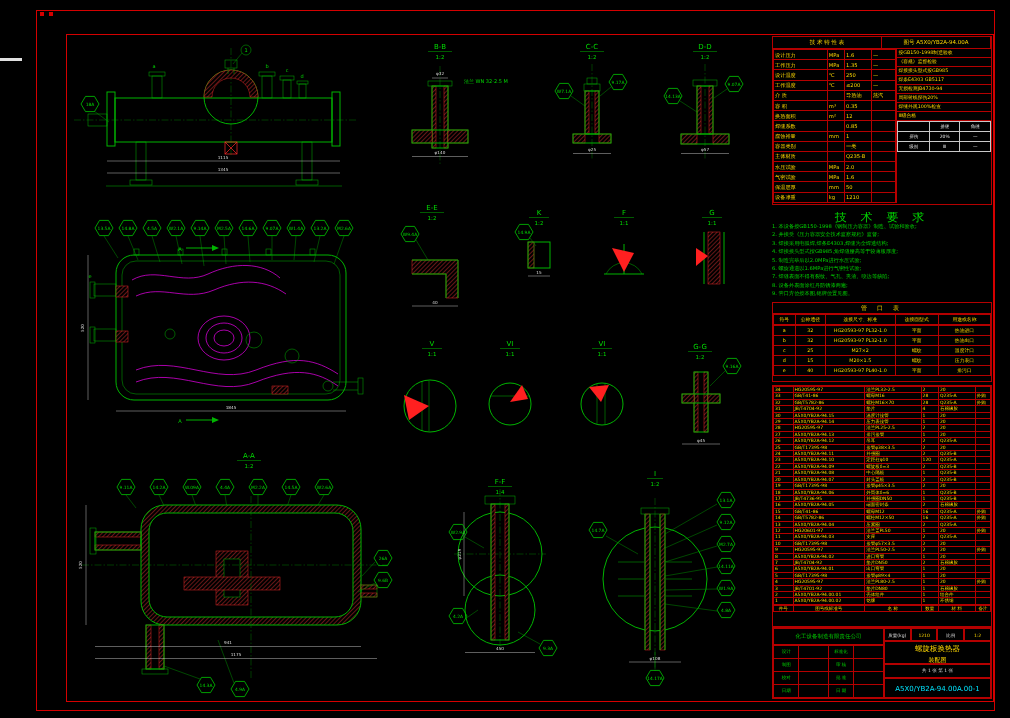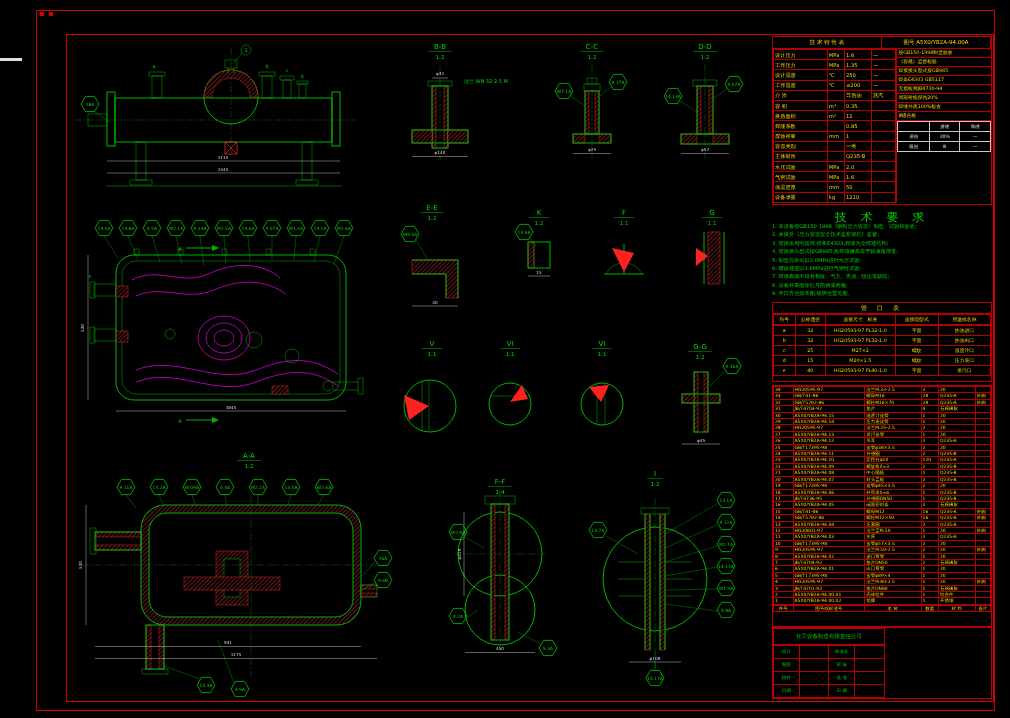--- a/index.html
+++ b/index.html
@@ -1101,16 +1101,30 @@
               </tr>
               <tr>
                 <td>日期</td>
                 <td></td>
                 <td>日 期</td>
                 <td></td>
               </tr>
             </tbody>
           </table>
       </div>
+      <div class="tb-right">
+        <div class="tb-r1">
+          <div>质量(kg)</div>
+          <div class="val">1210</div>
+          <div>比例</div>
+          <div class="val">1:2</div>
+        </div>
+        <div class="tb-name">
+          <div class="n1">螺旋板换热器</div>
+          <div class="n2">装配图</div>
+        </div>
+        <div class="tb-sheet">共 1 张  第 1 张</div>
+        <div class="tb-no">A5X0/YB2A-94.00A.00-1</div>
+      </div>
     </div>
 
   </div>
 </div>
 
 </body></html>

